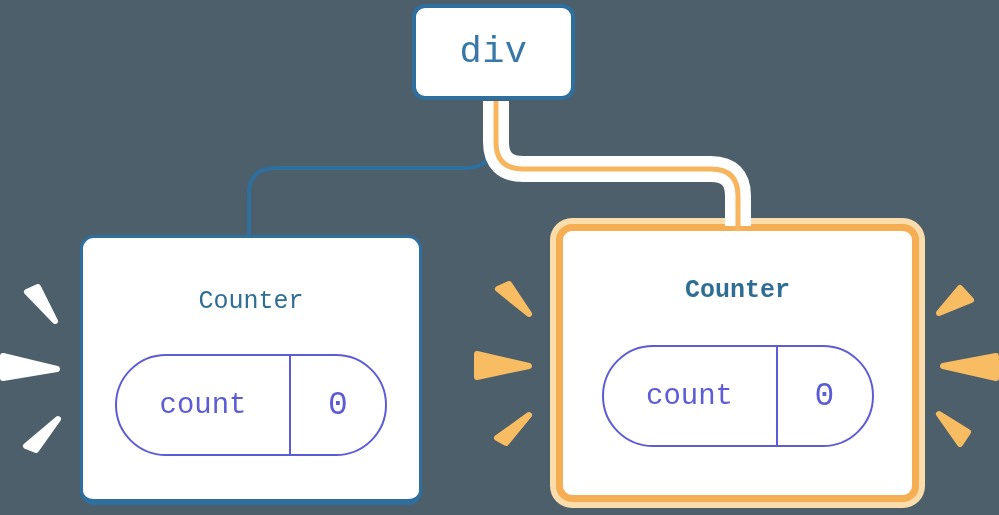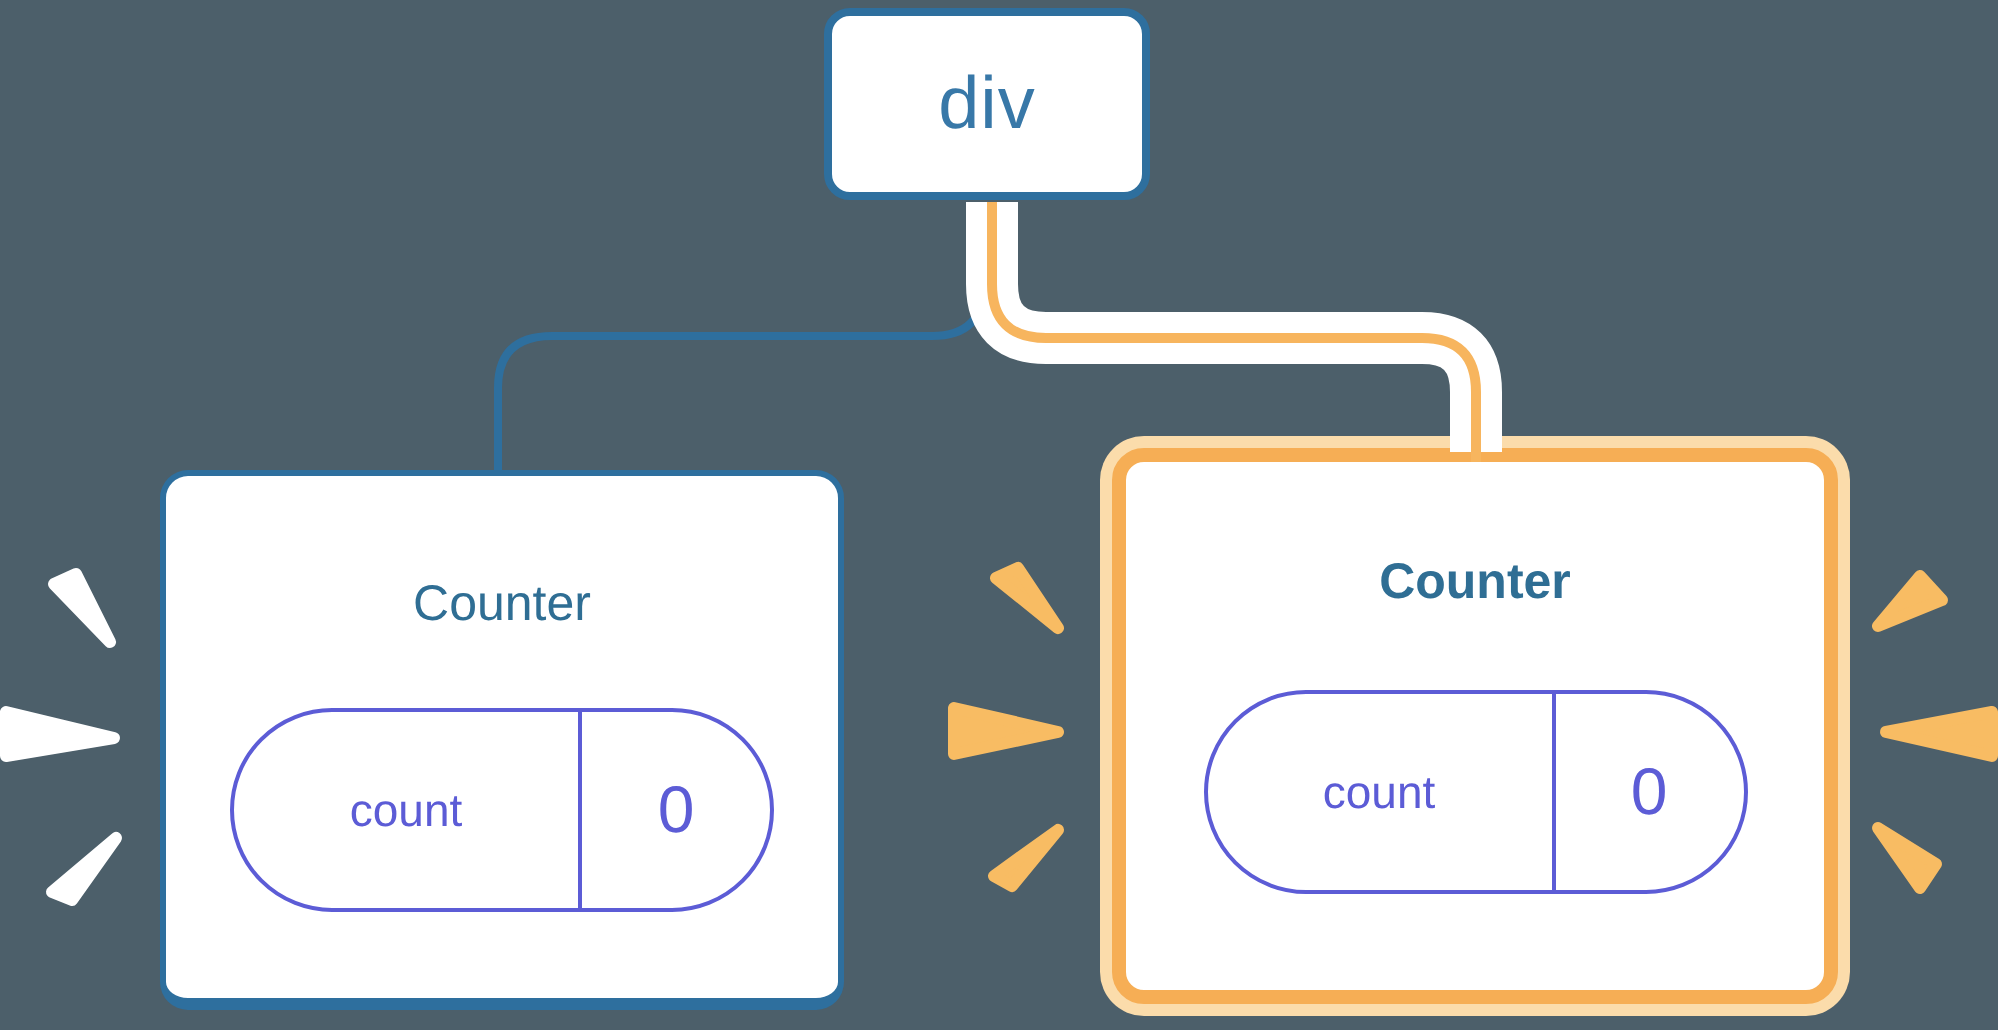--- a/index.html
+++ b/index.html
@@ -2,21 +2,21 @@
 <html style="--background: #4c5f6a; --blue: #2e6f9e; --blue_text: #3878a8; --title: #2f6e94; --purple: #5c5cd6; --orange: #f6ae55; --orange_light: #fbdcab; --orange_line: #f7b55e; --spark_orange: #f8bc63; --spark_white: #ffffff; --card_bg: #ffffff;"><head>
 <meta charset="utf-8">
 <style>
   html, body { margin: 0; padding: 0; }
   .stage {
     position: relative;
     width: 999px;
     height: 515px;
     overflow: hidden;
     background: var(--background);
-    font-family: Liberation Sans, sans-serif;
+    font-family: Liberation Mono, monospace;
   }
   .stage svg.overlay {
     position: absolute;
     left: 0; top: 0;
     width: 999px; height: 515px;
     pointer-events: none;
   }
   
   .node-root {
     position: absolute;
@@ -72,21 +72,21 @@
     border-radius: 51px;
     display: flex;
     background: var(--card_bg);
     overflow: hidden;
   }
   .state-pill .pill-key {
     flex: 0 0 172px;
     border-right: 2px solid var(--purple);
     display: flex; align-items: center; justify-content: center;
     color: var(--purple);
-    font-size: 23px;
+    font-size: 29px;
   }
   .state-pill .pill-value {
     flex: 1;
     display: flex; align-items: center; justify-content: center;
     color: var(--purple);
     font-size: 33px;
   }
 </style>
 </head>
 <body>

